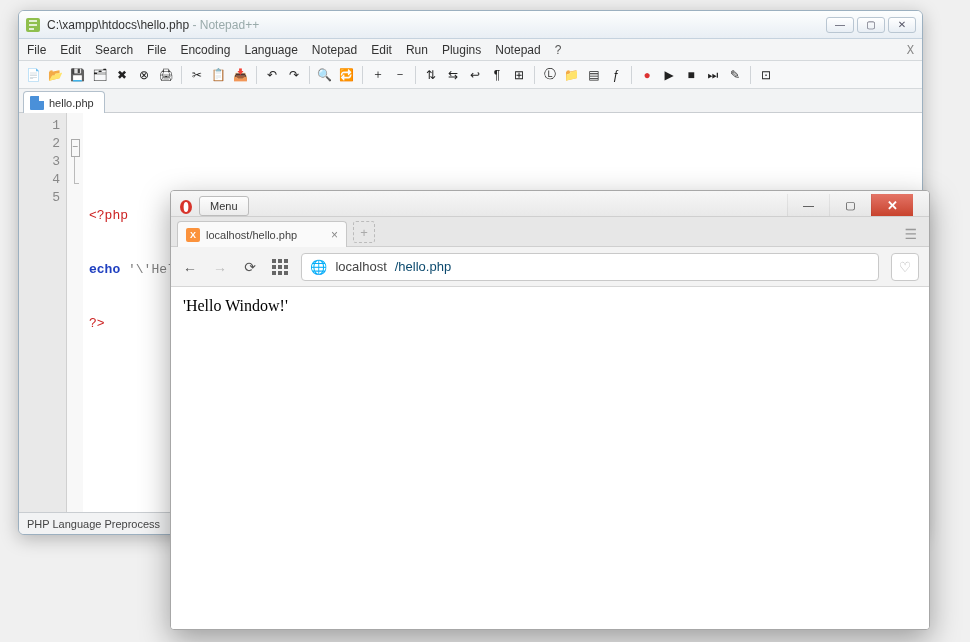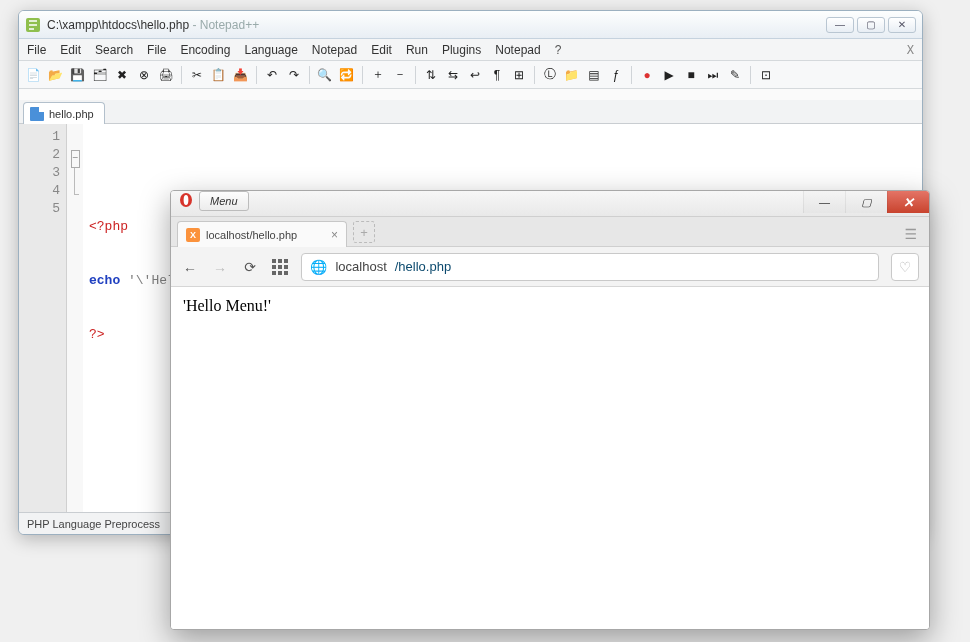--- a/index.html
+++ b/index.html
@@ -77,21 +77,20 @@
     cursor:default;
   }
   .tb-sep { width:1px; height:18px; background:#d0d4d8; margin:0 2px;}
 
   .npp-tabbar {
     height:24px;
     background:#f2f3f4;
     border-bottom:1px solid #c9cdd1;
     display:flex; align-items:flex-end;
     padding-left:4px;
-    margin-top:11px;
   }
   .npp-tab {
     height:22px;
     background:#fff;
     border:1px solid #b3c0cc;
     border-bottom:none;
     border-radius:4px 4px 0 0;
     display:flex; align-items:center;
     padding:0 10px 0 6px;
     gap:5px;
@@ -151,23 +150,22 @@
     border:1px solid #a7a7a7;
     border-radius:4px;
     box-shadow:0 10px 30px rgba(0,0,0,.35);
     display:flex; flex-direction:column;
     overflow:hidden;
   }
   .opera-head {
     height:26px;
     background:linear-gradient(#f6f6f6,#e9e9e9);
     border-bottom:1px solid #cfcfcf;
-    display:flex; align-items:flex-start;
-    padding:0 0 0 6px;
-    font-style:italic;
+    display:flex; align-items:flex-end;
+    padding:0 16px 0 6px;
   }
   .opera-logo {
     width:18px; height:18px;
     display:flex;align-items:center;justify-content:center;
   }
   .opera-menu-btn {
     height:20px;
     padding:0 10px;
     margin-left:4px;
     border:1px solid #bcbcbc;
@@ -430,15 +428,15 @@
     </div>
     <div class="addr-field">
       <span class="addr-globe">🌐</span>
       <span>localhost</span>
         <span class="addr-path">/hello.php</span>
     </div>
     <div class="heart-btn">♡</div>
   </div>
 
   <div class="opera-viewport">
-    <span>'Hello Menu!'</span>
+    <span>'Hello Window!'</span>
   </div>
 </div>
 
 </body></html>

